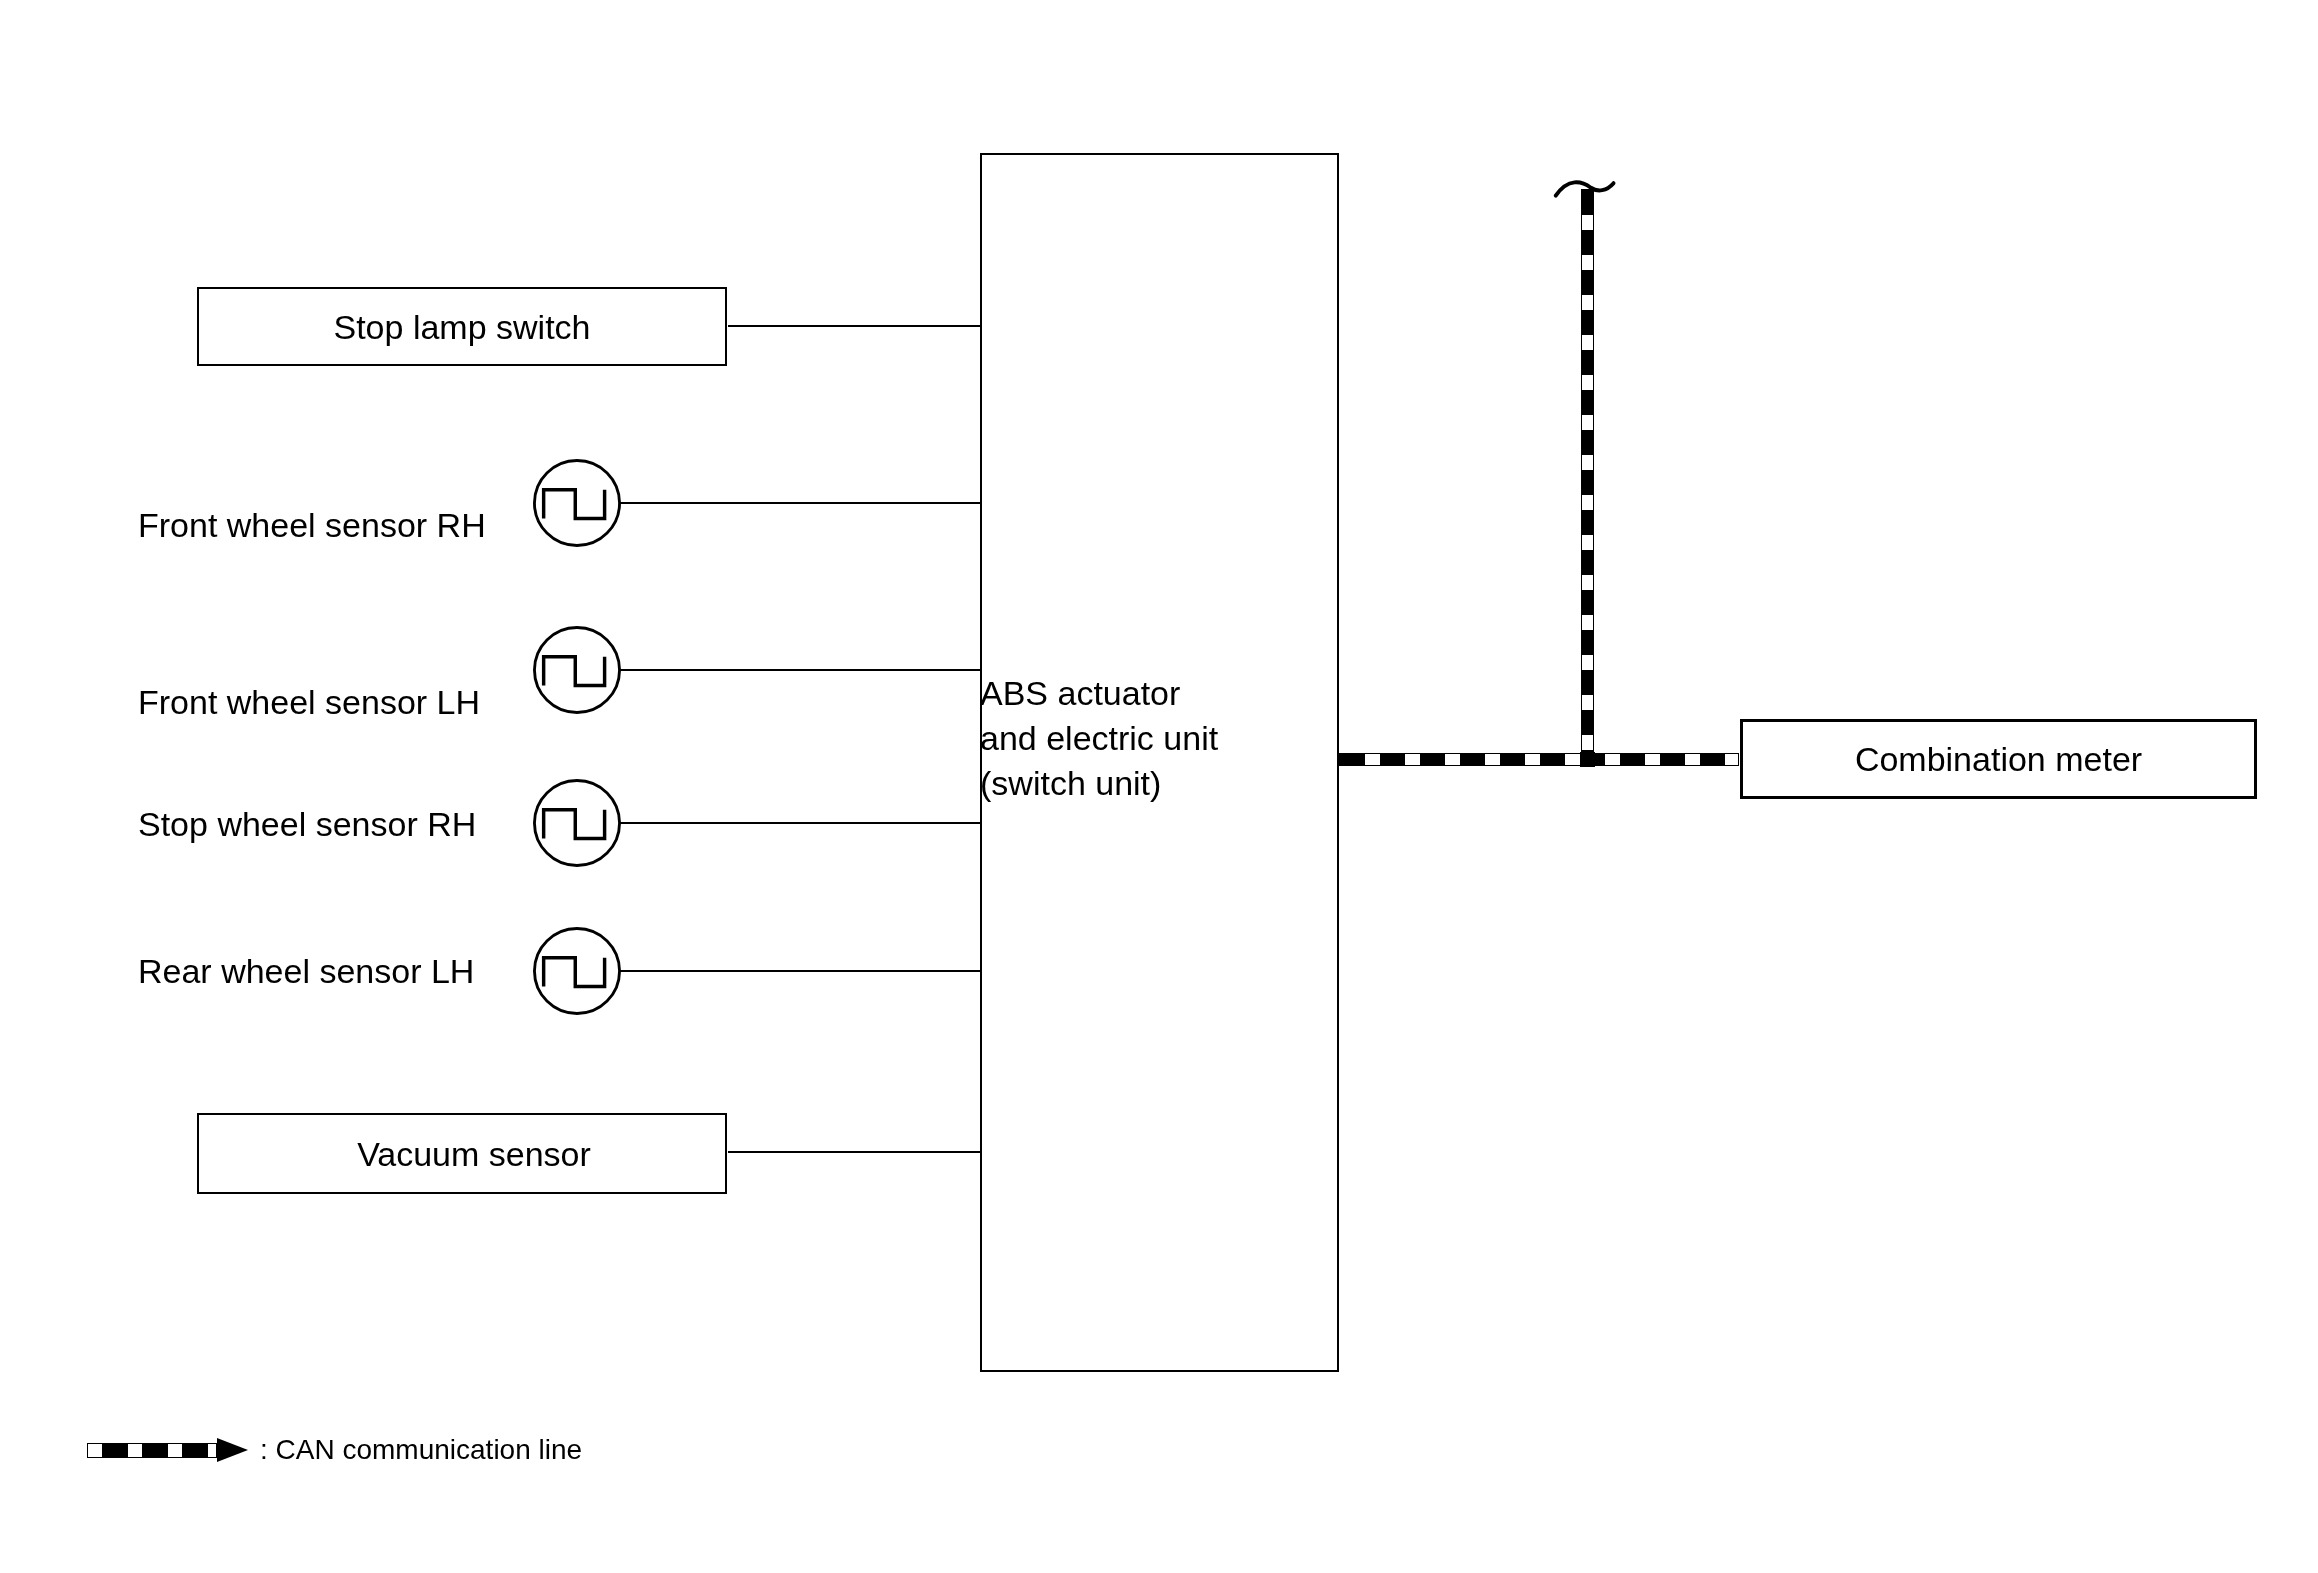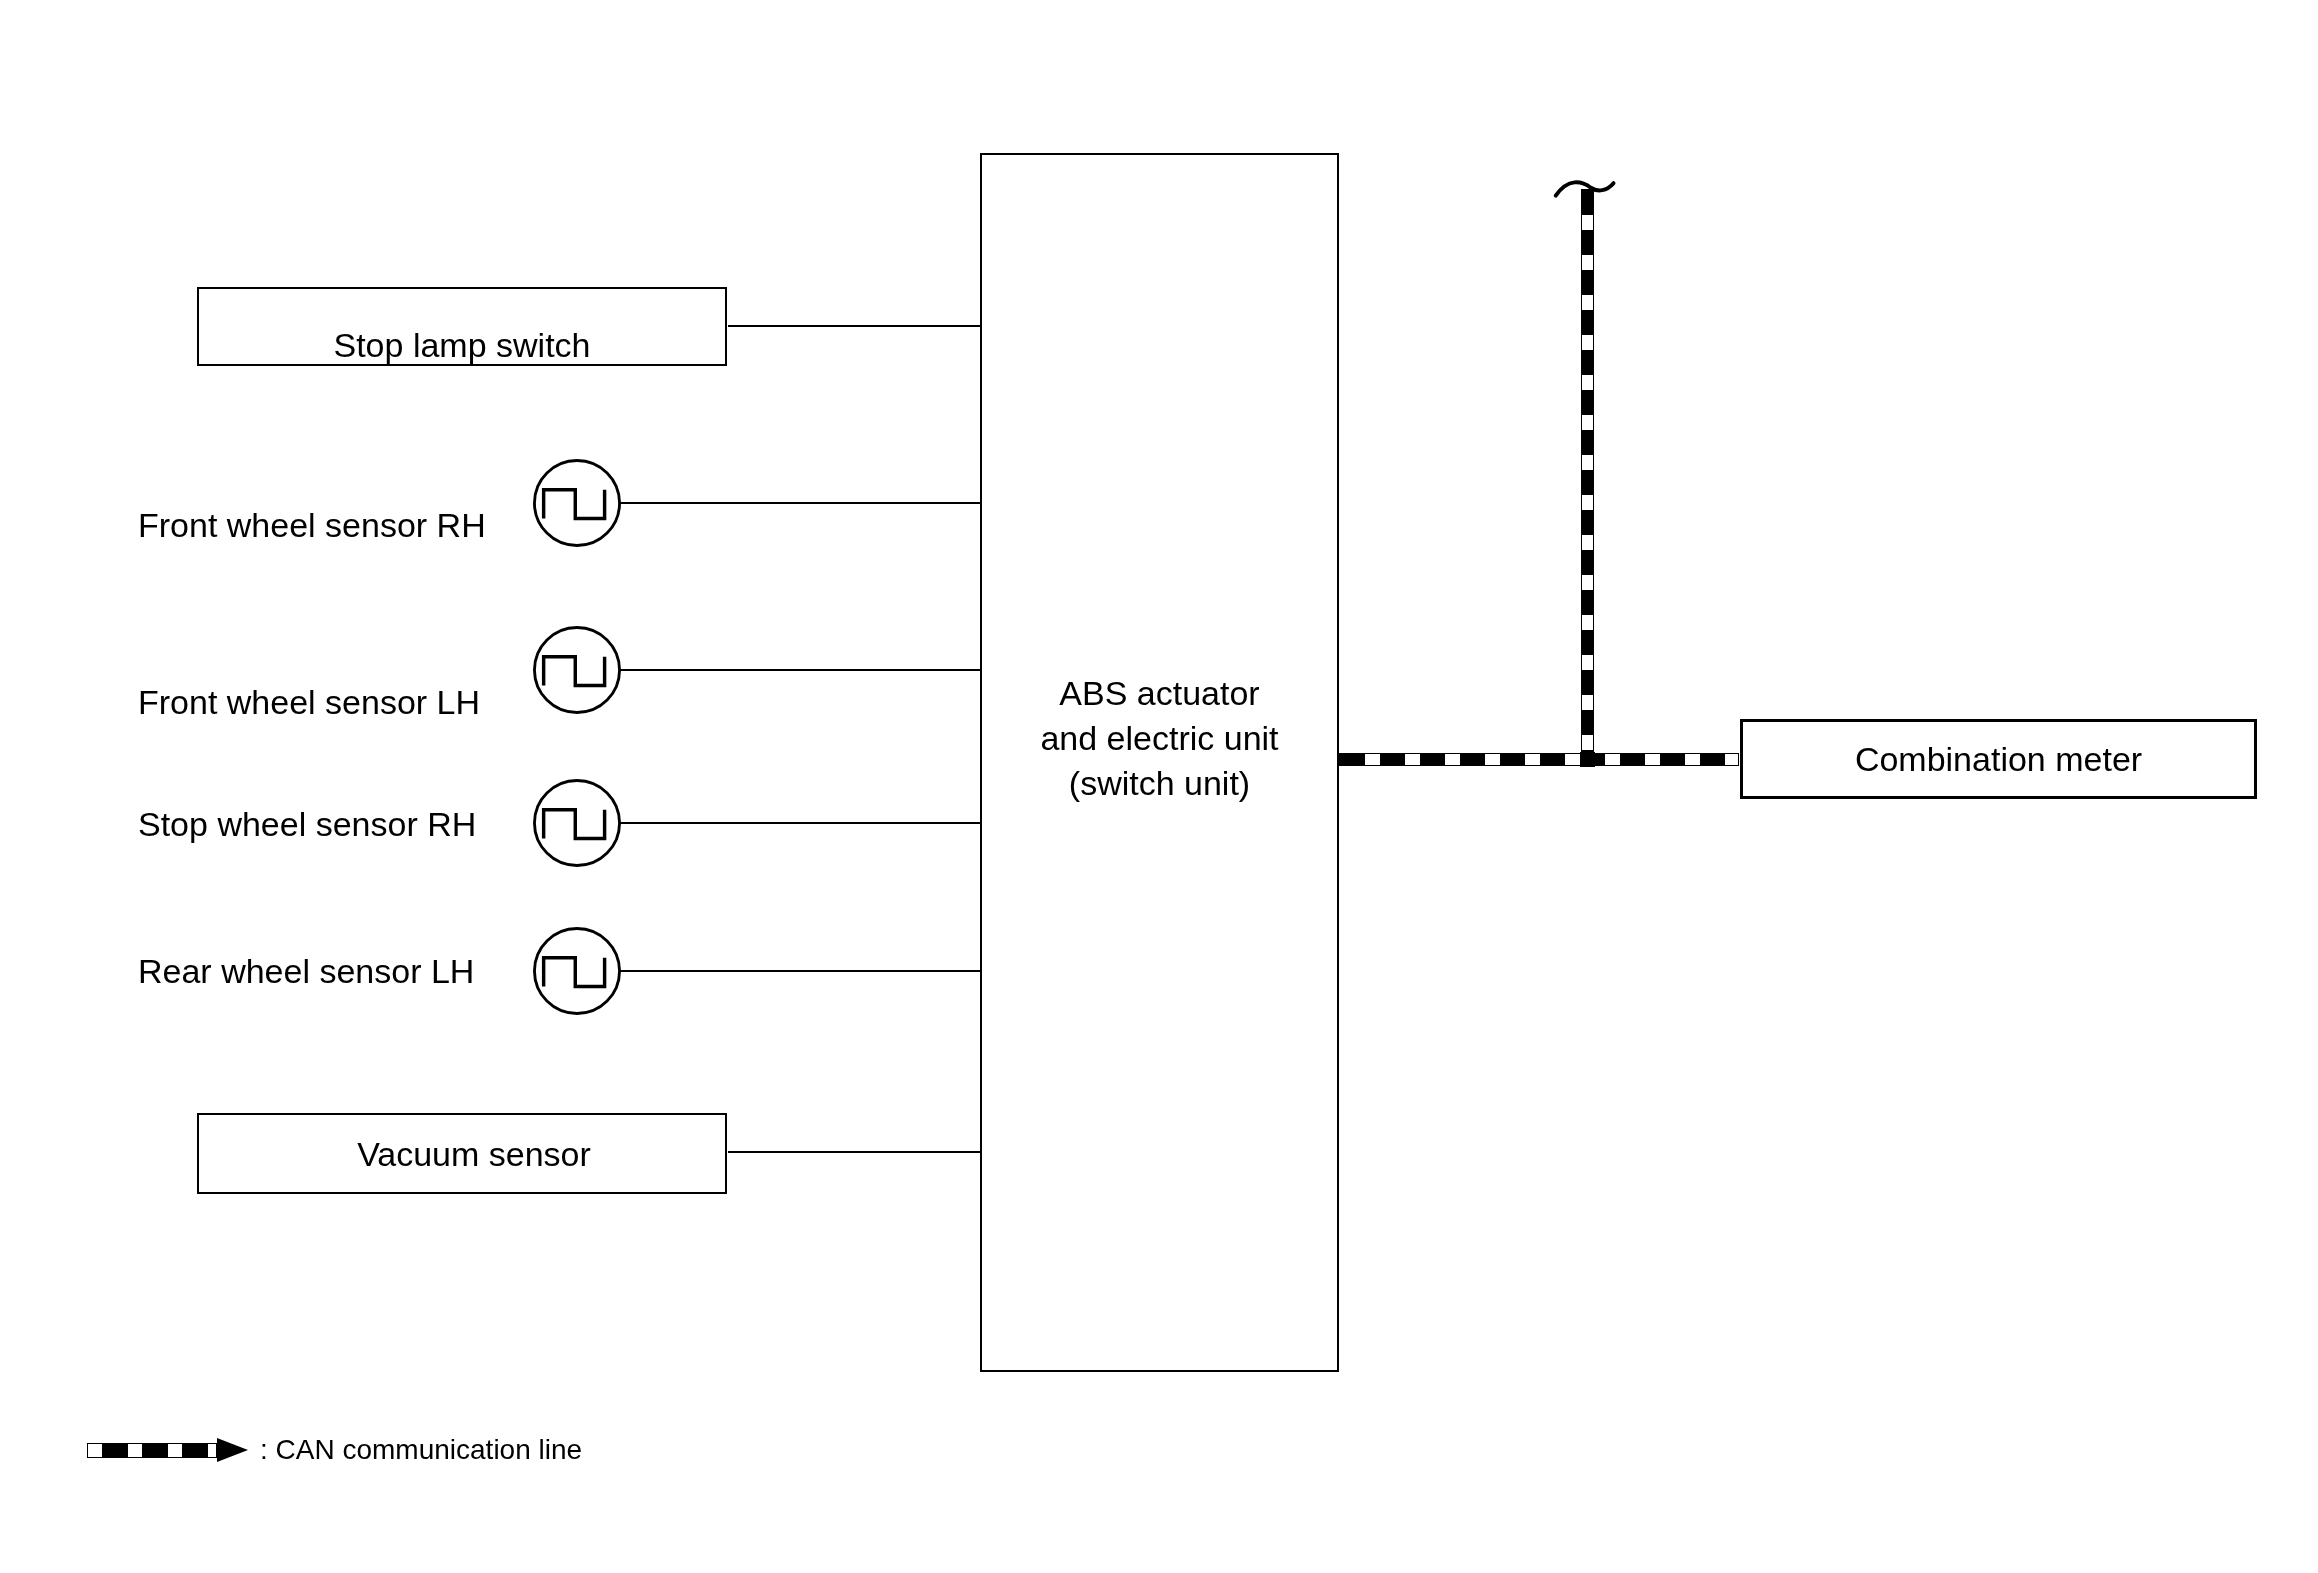--- a/index.html
+++ b/index.html
@@ -14,27 +14,27 @@
   .box{
     position:absolute;
     border:2.9px solid #000;
     box-sizing:border-box;
     display:flex;align-items:center;justify-content:center;
     background:#fff;
     font-size:34px;
     line-height:38px;
     white-space:nowrap;
   }
-  #stop-lamp-box{left:197px;top:287px;width:530px;height:79px;align-items:flex-end;}
+  #stop-lamp-box{left:197px;top:287px;width:530px;height:79px;}
   #vacuum-box{left:197px;top:1113px;width:530px;height:81px;padding-left:24px;}
   #combination-box{left:1740px;top:719px;width:517px;height:80px;border-width:3.4px;text-align:center;}
   #abs-box{left:980px;top:153px;width:359px;height:1219px;position:absolute;border:2.9px solid #000;box-sizing:border-box;background:#fff;}
   #abs-label{
     position:absolute;left:980px;top:671px;width:359px;
-    text-align:center;font-size:34px;line-height:45px;
+    text-align:left;font-size:34px;line-height:45px;
   }
   .sensor-label{
     position:absolute;left:138px;height:36px;line-height:36px;
     font-size:34px;white-space:nowrap;
   }
   #sensor-label-0{top:507px;}
   #sensor-label-1{top:652px;margin-top:32px;}
   #sensor-label-2{top:806px;}
   #sensor-label-3{top:953px;}
   .pulse-svg{position:absolute;left:531px;width:92px;height:92px;}

